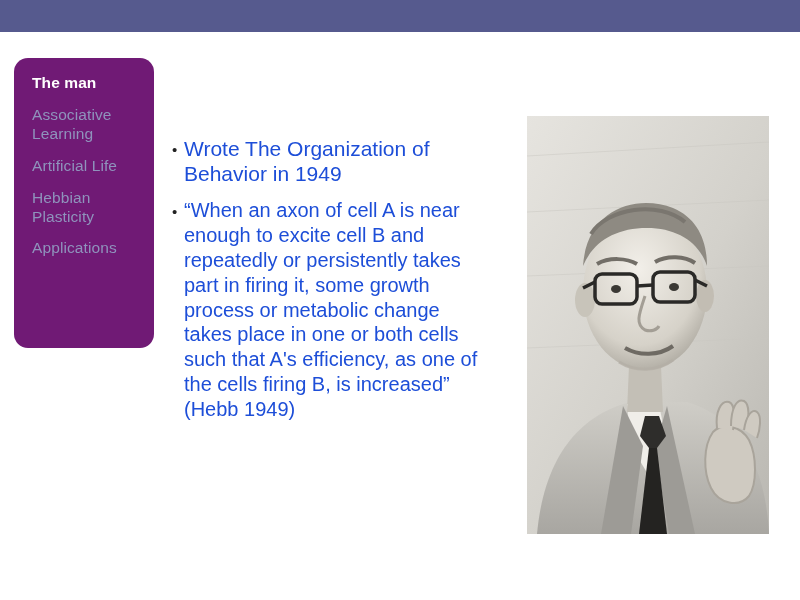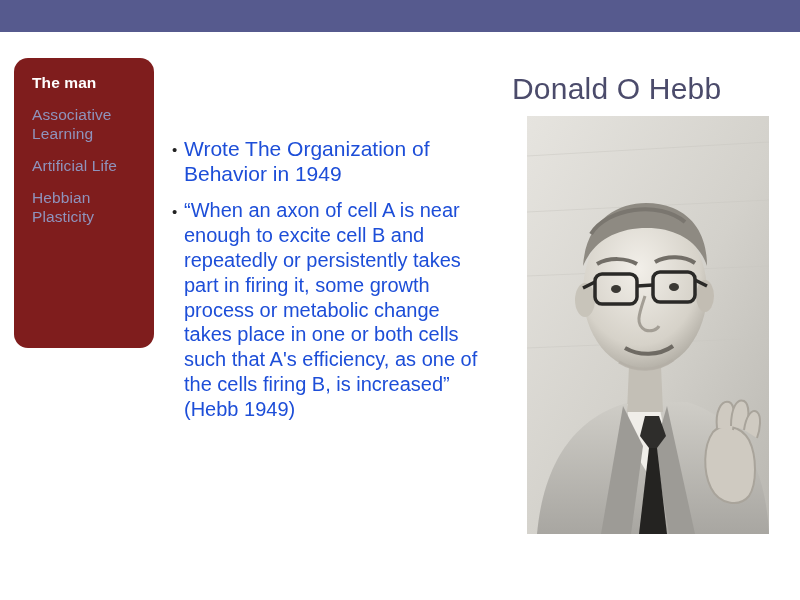--- a/index.html
+++ b/index.html
@@ -27,21 +27,21 @@
     height: 32px;
     background: #565a8e;
   }
   
   .nav-panel {
     position: absolute;
     left: 14px;
     top: 58px;
     width: 140px;
     height: 290px;
-    background: #7f1d1d;
+    background: #701a75;
     border-radius: 14px;
   }
   .nav-list {
     padding: 16px 0 0 0;
     margin: 0;
     list-style: none;
   }
   .nav-item {
     font-size: 15.5px;
     line-height: 1.22;
@@ -117,24 +117,24 @@
 <div class="slide">
 
   <div class="top-bar"></div>
 
   <div class="nav-panel">
     <ul class="nav-list">
       <li class="nav-item active">The man</li>
       <li class="nav-item">Associative Learning</li>
       <li class="nav-item">Artificial Life</li>
       <li class="nav-item">Hebbian Plasticity</li>
+      <li class="nav-item">Applications</li>
     </ul>
   </div>
 
-  <div class="slide-title">Donald O Hebb</div>
 
   <div class="content">
     <div class="bullet-row bullet-1">
       <span class="bullet-dot">•</span>
       <span class="bullet-text">Wrote The Organization of Behavior in 1949</span>
     </div>
     <div class="bullet-row bullet-2">
       <span class="bullet-dot">•</span>
       <span class="bullet-text">“When an axon of cell A is near enough to excite cell B and repeatedly or persistently takes part in firing it, some growth process or metabolic change takes place in one or both cells such that A's efficiency, as one of the cells firing B, is increased” (Hebb 1949)</span>
     </div>

